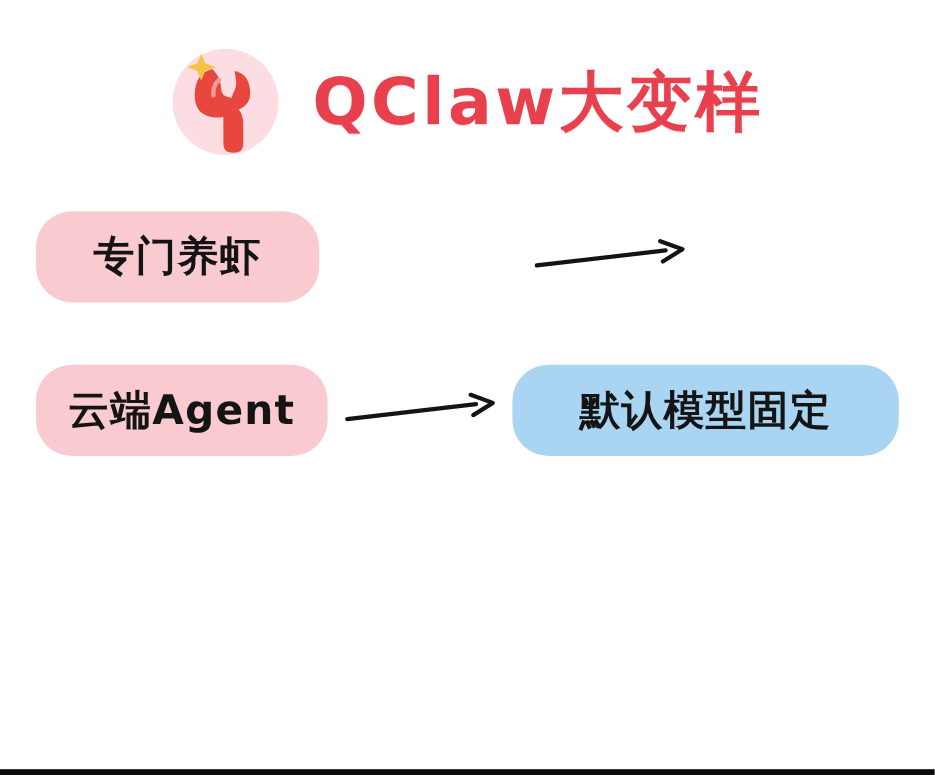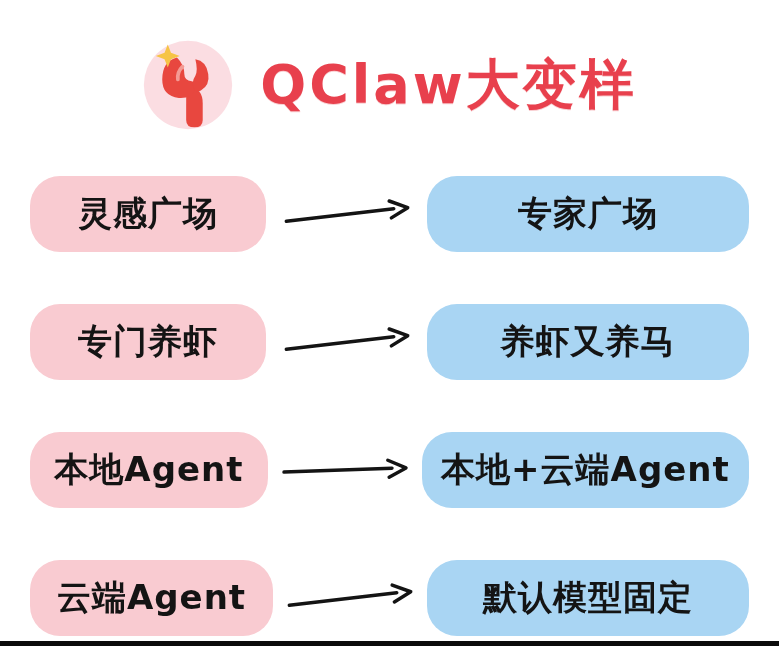--- a/index.html
+++ b/index.html
@@ -74,52 +74,31 @@
         <path d="M44 30 q-6 6 -5 14" stroke="#f49a94" stroke-width="4" fill="none" stroke-linecap="round"></path>
 
         <path d="M28 6 L31.5 15 L41 18.5 L31.5 22 L28 31 L24.5 22 L15 18.5 L24.5 15 Z" fill="#f6c445"></path>
       </svg>
     </div>
     <div class="title">QClaw大变样</div>
   </div>
 
   <div class="rows">
 
-    <div class="row">
-      <div class="pill before">灵感广场</div>
-      <div class="arrow tilt-up">
-        <svg width="130" height="26" viewBox="0 0 130 26">
-          <line x1="4" y1="16" x2="112" y2="11" stroke="#141414" stroke-width="3.5" stroke-linecap="round"></line>
-          <path d="M108 3 L126 11 L109 20" fill="none" stroke="#141414" stroke-width="3.5" stroke-linecap="round" stroke-linejoin="round"></path>
-        </svg>
-      </div>
-      <div class="pill after">专家广场</div>
-    </div>
 
     <div class="row">
       <div class="pill before">专门养虾</div>
       <div class="arrow tilt-up">
         <svg width="130" height="26" viewBox="0 0 130 26">
           <line x1="4" y1="16" x2="112" y2="11" stroke="#141414" stroke-width="3.5" stroke-linecap="round"></line>
           <path d="M108 3 L126 11 L109 20" fill="none" stroke="#141414" stroke-width="3.5" stroke-linecap="round" stroke-linejoin="round"></path>
         </svg>
       </div>
-      <div class="pill after">养虾又养马</div>
     </div>
 
-    <div class="row">
-      <div class="pill before">本地Agent</div>
-      <div class="arrow tilt-flat">
-        <svg width="130" height="26" viewBox="0 0 130 26">
-          <line x1="4" y1="14" x2="112" y2="12" stroke="#141414" stroke-width="3.5" stroke-linecap="round"></line>
-          <path d="M108 4 L126 12 L109 21" fill="none" stroke="#141414" stroke-width="3.5" stroke-linecap="round" stroke-linejoin="round"></path>
-        </svg>
-      </div>
-      <div class="pill after">本地+云端Agent</div>
-    </div>
 
     <div class="row">
       <div class="pill before">云端Agent</div>
       <div class="arrow tilt-up">
         <svg width="130" height="26" viewBox="0 0 130 26">
           <line x1="4" y1="16" x2="112" y2="11" stroke="#141414" stroke-width="3.5" stroke-linecap="round"></line>
           <path d="M108 3 L126 11 L109 20" fill="none" stroke="#141414" stroke-width="3.5" stroke-linecap="round" stroke-linejoin="round"></path>
         </svg>
       </div>
       <div class="pill after">默认模型固定</div>

